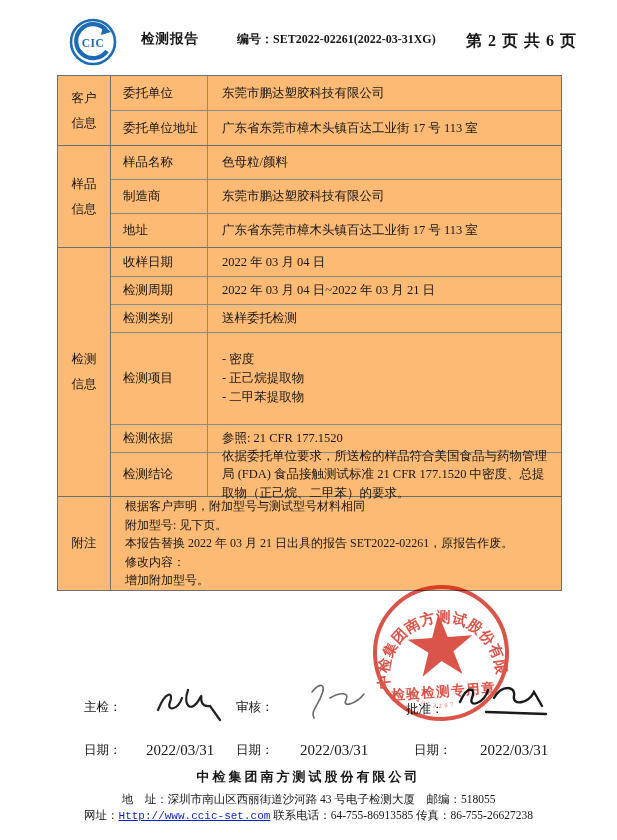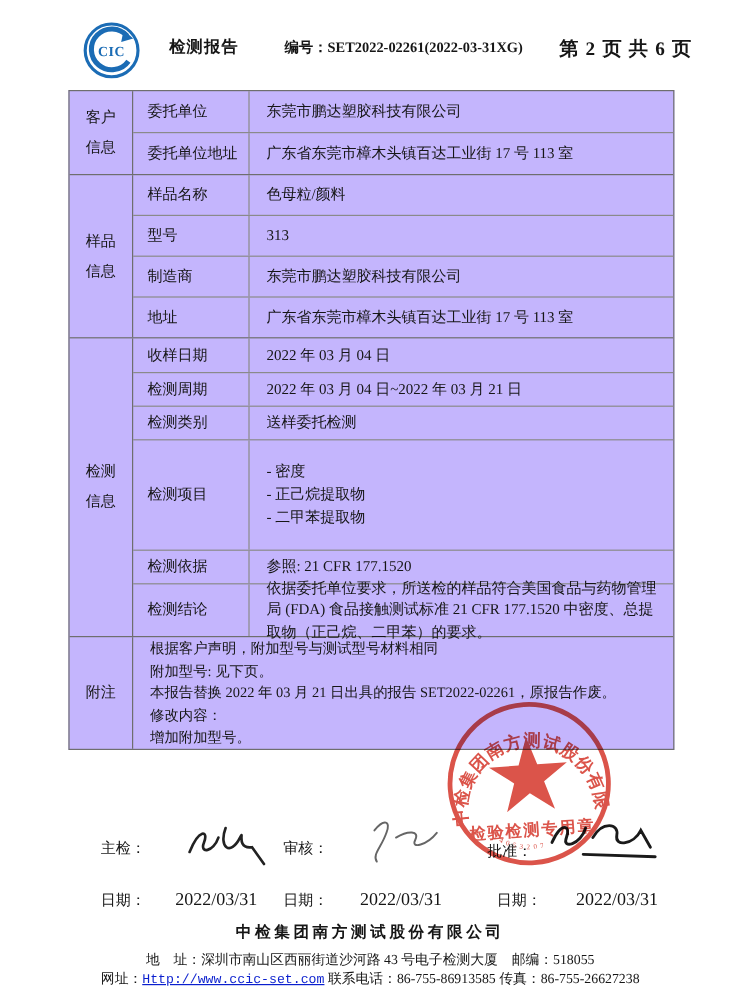--- a/index.html
+++ b/index.html
@@ -6,21 +6,21 @@
   .page{position:relative;width:617px;height:840px;background:#ffffff;overflow:hidden;
         font-family:"Liberation Serif","DejaVu Serif",serif;color:#161616;padding-left:32px;}
 
   
   .hdr-title{position:absolute;left:141px;top:30px;font-size:13.5px;font-weight:bold;letter-spacing:1px;}
   .hdr-no{position:absolute;left:237px;top:31px;font-size:12px;font-weight:bold;}
   .hdr-page{position:absolute;left:466px;top:31px;font-size:16px;font-weight:bold;letter-spacing:1px;}
   .logo{position:absolute;left:62px;top:15px;}
 
   
-  .report-table{position:absolute;left:57px;top:75px;width:503px;border:1px solid #6e6e6e;background:#c4b5fd;}
+  .report-table{position:absolute;left:57px;top:75px;width:503px;border:1px solid #6e6e6e;background:#fdba74;}
   .section{display:flex;border-top:1px solid #6e6e6e;}
   .section.first{border-top:none;}
   .sec-head{width:52px;min-width:52px;border-right:1px solid #6e6e6e;display:flex;align-items:center;
             justify-content:center;text-align:center;white-space:pre-line;font-size:12.5px;line-height:2.0;}
   .sec-body{flex:1;display:flex;flex-direction:column;}
   .row{display:flex;border-top:1px solid #8a8a8a;}
   .row.first{border-top:none;}
   .cell-label{width:97px;min-width:97px;border-right:1px solid #8a8a8a;display:flex;align-items:center;
               padding-left:12px;font-size:12.5px;box-sizing:border-box;}
   .cell-value{flex:1;display:flex;flex-direction:column;justify-content:center;
@@ -79,24 +79,20 @@
       </div>
     </div>
 
     <div class="section">
       <div class="sec-head">样品
 信息</div>
       <div class="sec-body">
         <div class="row first" style="height:33px">
           <div class="cell-label">样品名称</div>
           <div class="cell-value">色母粒/颜料</div>
-        </div>
-        <div class="row" style="height:33px">
-          <div class="cell-label">型号</div>
-          <div class="cell-value">313</div>
         </div>
         <div class="row" style="height:33px">
           <div class="cell-label">制造商</div>
           <div class="cell-value">东莞市鹏达塑胶科技有限公司</div>
         </div>
         <div class="row" style="height:33px">
           <div class="cell-label">地址</div>
           <div class="cell-value">广东省东莞市樟木头镇百达工业街 17 号 113 室</div>
         </div>
       </div>
@@ -183,16 +179,16 @@
     <text font-size="6" fill="#d8453a" letter-spacing="3">
       <textPath href="#arcBot" startOffset="6">34053207</textPath>
     </text>
   </svg>
 
   <div class="ft-company">中检集团南方测试股份有限公司</div>
   <div class="ft-line2">
     <span>地　址：</span><span>深圳市南山区西丽街道沙河路 43 号电子检测大厦</span><span>　邮编：</span><span>518055</span>
   </div>
   <div class="ft-line3">
-    <span>网址：</span><a class="url">Http://www.ccic-set.com</a><span> 联系电话：</span><span>86-755-86913585</span><span> 传真：</span><span>86-755-26627238</span>
+    <span>网址：</span><a class="url">Http://www.ccic-set.com</a><span> 联系电话：</span><span>64-755-86913585</span><span> 传真：</span><span>86-755-26627238</span>
   </div>
 
 </div>
 
 </body></html>

